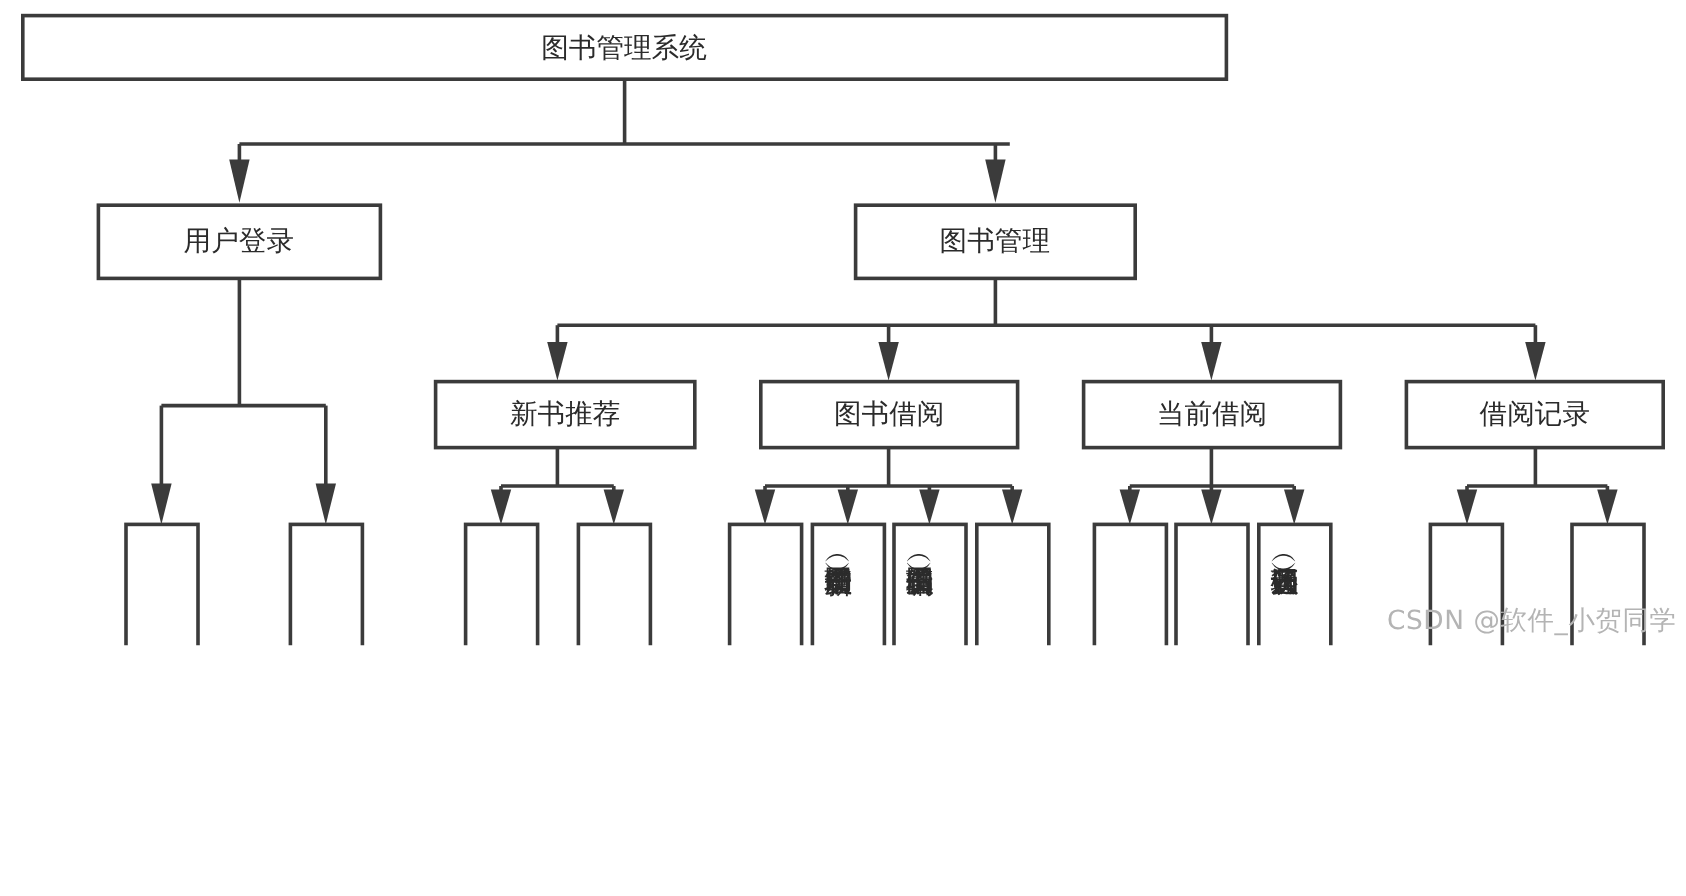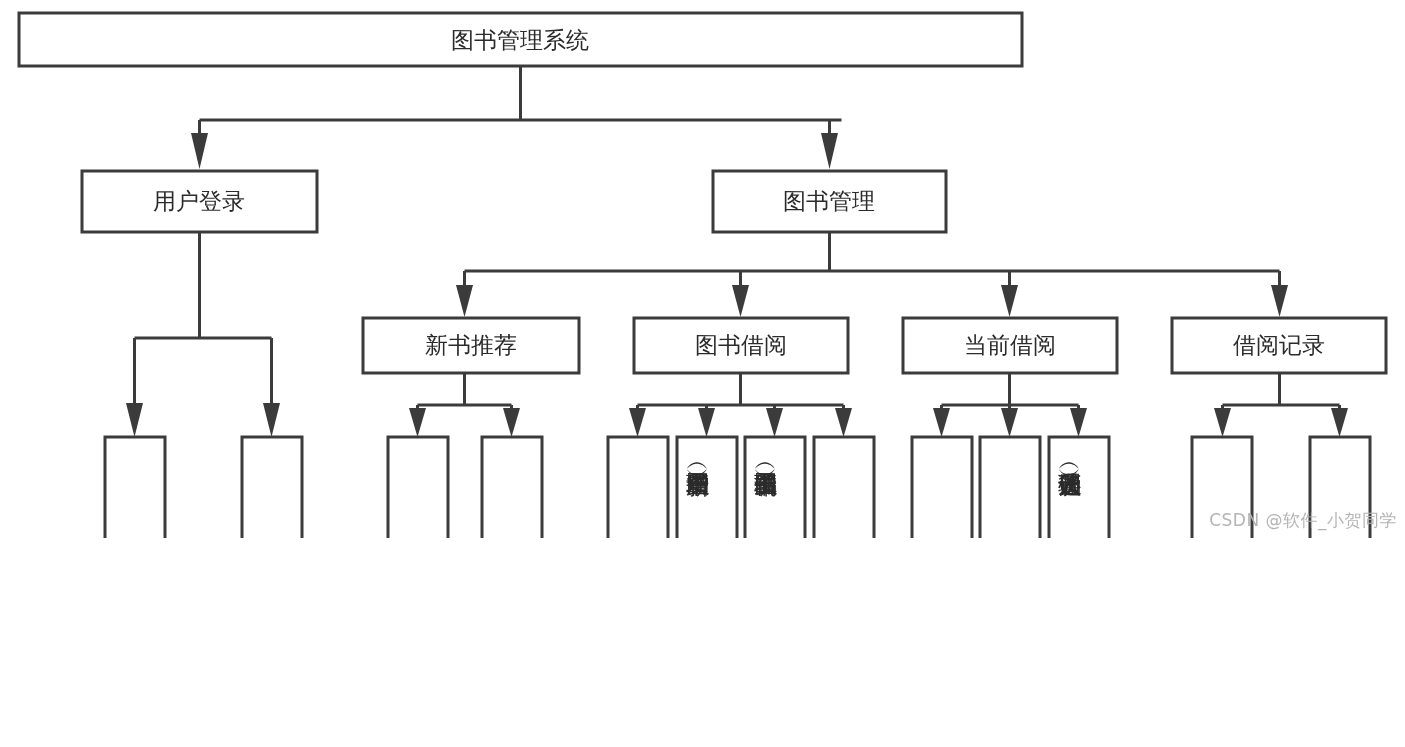--- a/index.html
+++ b/index.html
@@ -49,21 +49,21 @@
     fill: #2b2b2b;
     font-family: "DejaVu Sans", "Liberation Sans", sans-serif;
     font-size: 23px;
     text-anchor: middle;
   }
   .watermark {
     position: absolute;
     right: 8px;
     bottom: 6px;
     font-family: "DejaVu Sans", "Liberation Sans", sans-serif;
-    font-size: 17px;
+    font-size: 22px;
     color: #b4b4b4;
     letter-spacing: 0.5px;
     white-space: nowrap;
     user-select: none;
   }
 </style>
 </head>
 <body>
 
 <div id="diagram-root">

